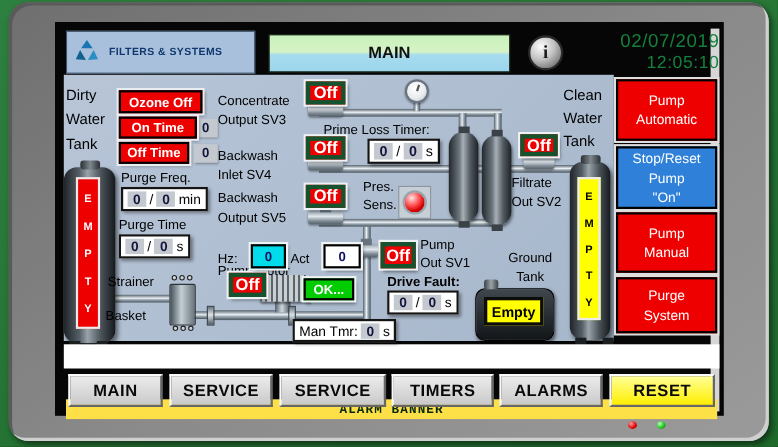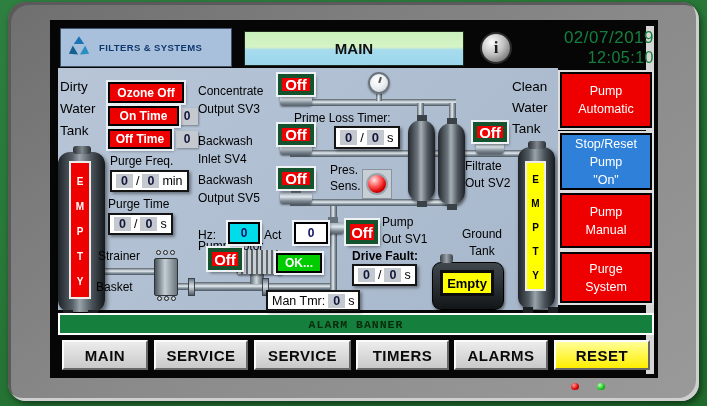--- a/index.html
+++ b/index.html
@@ -72,22 +72,22 @@
 
   
   .ctl{position:absolute;left:510px;width:92px;display:flex;align-items:center;justify-content:center;text-align:center;
     color:#fff;font-size:12.5px;line-height:18px;white-space:pre-line;border:2px solid #000;box-sizing:border-box;
     box-shadow:0 0 0 2px #dedede;z-index:3;}
   .ctl.red{background:#ee0000;}
   .ctl.blue{background:#2e80d9;text-align:center;}
 
   
   .banner{position:absolute;left:8px;top:293px;width:596px;height:22px;background:#fff;box-sizing:border-box;padding:2px;z-index:3;}
-  .banner-in{width:100%;height:100%;background:#15803d;display:flex;align-items:center;justify-content:center;
-    font-family:"Liberation Mono",monospace;font-weight:bold;font-size:11.5px;color:#0b2a0b;letter-spacing:1px;}
+  .banner-in{width:100%;height:100%;background:#fde047;display:flex;align-items:center;justify-content:center;
+    font-family:"Liberation Mono",monospace;font-weight:bold;font-size:11.5px;color:#0b2a0b;letter-spacing:1px;margin-top:48px;}
   .nav{position:absolute;top:320px;height:30px;background:linear-gradient(180deg,#ececec,#c9c9c9);
     border-top:2px solid #fafafa;border-left:2px solid #fafafa;border-right:2px solid #676767;border-bottom:2px solid #676767;
     box-sizing:border-box;display:flex;align-items:center;justify-content:center;
     font-size:15px;font-weight:bold;color:#0a0a0a;letter-spacing:.5px;z-index:3;}
   .nav.yellow{background:linear-gradient(180deg,#ffff96,#ffee00);}
 
   
   .led-dot{position:absolute;border-radius:50%;z-index:5;}
 </style>
 </head>

